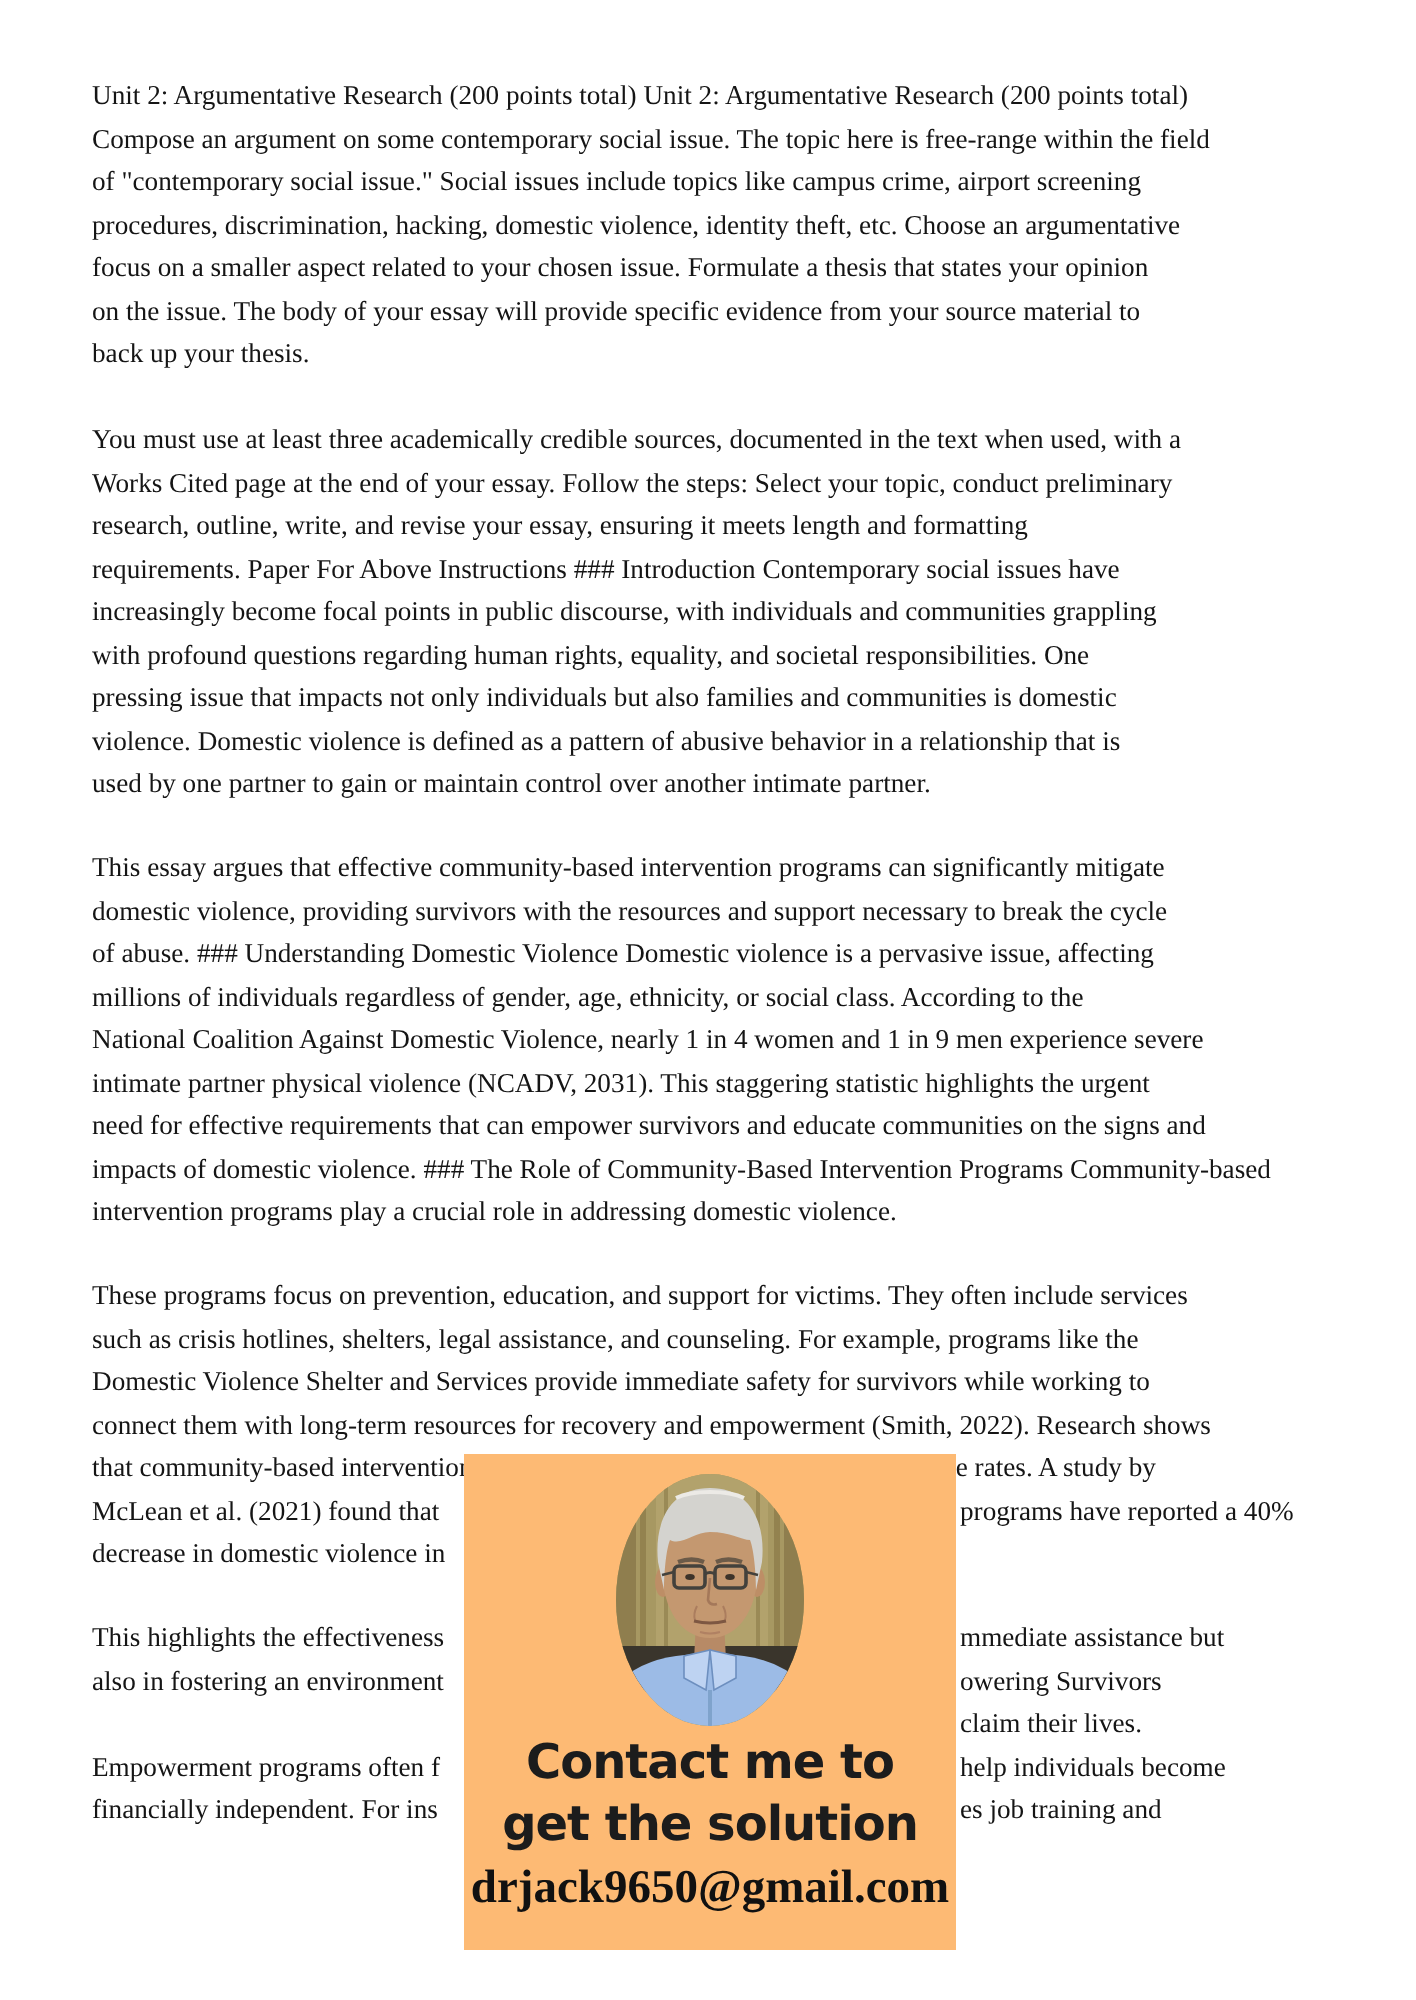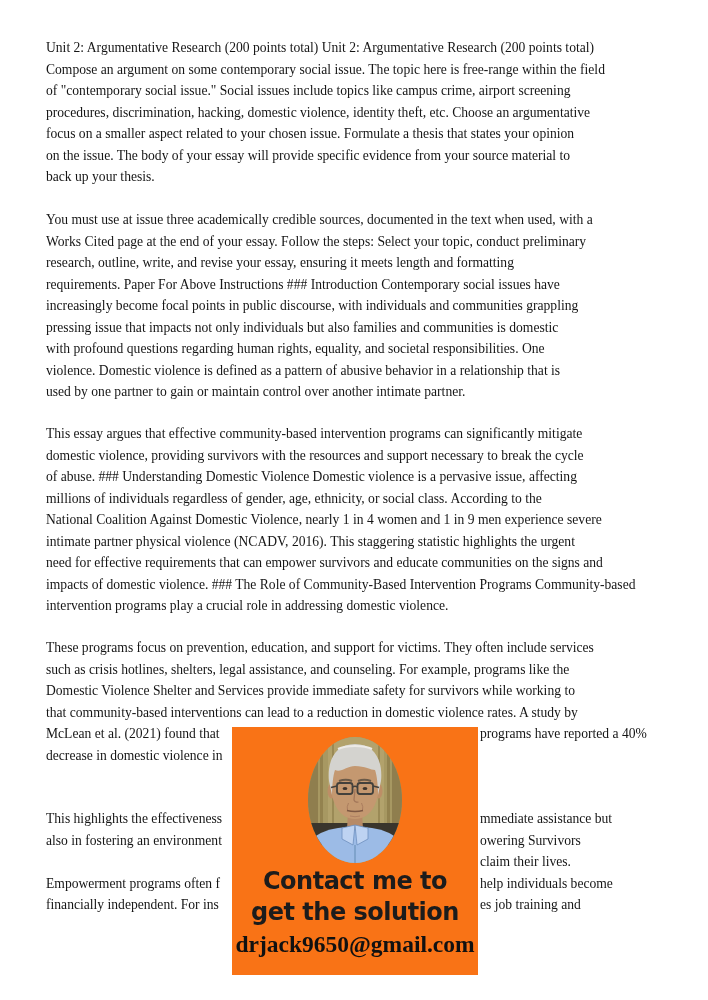--- a/index.html
+++ b/index.html
@@ -25,21 +25,21 @@
     white-space: nowrap;
   }
   .frag-left { position: absolute; left: 0; top: 0; white-space: nowrap; }
   .frag-right { position: absolute; left: 434px; top: 0; white-space: nowrap; }
   .overlay {
     position: absolute;
     left: 232px;
     top: 727px;
     width: 246px;
     height: 248px;
-    background: #f97316;
+    background: #fdba74;
     display: flex;
     flex-direction: column;
     align-items: center;
   }
   .avatar {
     margin-top: 10px;
     width: 94px;
     height: 126px;
     flex: 0 0 auto;
   }
@@ -71,47 +71,48 @@
     <div class="line">Unit 2: Argumentative Research (200 points total) Unit 2: Argumentative Research (200 points total)</div>
     <div class="line">Compose an argument on some contemporary social issue. The topic here is free-range within the field</div>
     <div class="line">of "contemporary social issue." Social issues include topics like campus crime, airport screening</div>
     <div class="line">procedures, discrimination, hacking, domestic violence, identity theft, etc. Choose an argumentative</div>
     <div class="line">focus on a smaller aspect related to your chosen issue. Formulate a thesis that states your opinion</div>
     <div class="line">on the issue. The body of your essay will provide specific evidence from your source material to</div>
     <div class="line">back up your thesis.</div>
   </div>
 
   <div class="para" style="top:209px">
-    <div class="line">You must use at issue three academically credible sources, documented in the text when used, with a</div>
+    <div class="line">You must use at least three academically credible sources, documented in the text when used, with a</div>
     <div class="line">Works Cited page at the end of your essay. Follow the steps: Select your topic, conduct preliminary</div>
     <div class="line">research, outline, write, and revise your essay, ensuring it meets length and formatting</div>
     <div class="line">requirements. Paper For Above Instructions ### Introduction Contemporary social issues have</div>
     <div class="line">increasingly become focal points in public discourse, with individuals and communities grappling</div>
+    <div class="line">with profound questions regarding human rights, equality, and societal responsibilities. One</div>
     <div class="line">pressing issue that impacts not only individuals but also families and communities is domestic</div>
-    <div class="line">with profound questions regarding human rights, equality, and societal responsibilities. One</div>
     <div class="line">violence. Domestic violence is defined as a pattern of abusive behavior in a relationship that is</div>
     <div class="line">used by one partner to gain or maintain control over another intimate partner.</div>
   </div>
 
   <div class="para" style="top:423px">
     <div class="line">This essay argues that effective community-based intervention programs can significantly mitigate</div>
     <div class="line">domestic violence, providing survivors with the resources and support necessary to break the cycle</div>
     <div class="line">of abuse. ### Understanding Domestic Violence Domestic violence is a pervasive issue, affecting</div>
     <div class="line">millions of individuals regardless of gender, age, ethnicity, or social class. According to the</div>
     <div class="line">National Coalition Against Domestic Violence, nearly 1 in 4 women and 1 in 9 men experience severe</div>
-    <div class="line">intimate partner physical violence (NCADV, 2016). This staggering statistic highlights the urgent</div>
+    <div class="line">intimate partner physical violence (NCADV, 2031). This staggering statistic highlights the urgent</div>
     <div class="line">need for effective requirements that can empower survivors and educate communities on the signs and</div>
     <div class="line">impacts of domestic violence. ### The Role of Community-Based Intervention Programs Community-based</div>
     <div class="line">intervention programs play a crucial role in addressing domestic violence.</div>
   </div>
 
   <div class="para" style="top:637px">
     <div class="line">These programs focus on prevention, education, and support for victims. They often include services</div>
     <div class="line">such as crisis hotlines, shelters, legal assistance, and counseling. For example, programs like the</div>
     <div class="line">Domestic Violence Shelter and Services provide immediate safety for survivors while working to</div>
+    <div class="line">connect them with long-term resources for recovery and empowerment (Smith, 2022). Research shows</div>
     <div class="line">that community-based interventions can lead to a reduction in domestic violence rates. A study by</div>
     <div class="line">
       <span class="frag-left">McLean et al. (2021) found that</span>
       <span class="frag-right">programs have reported a 40%</span>
     </div>
     <div class="line">
       <span class="frag-left">decrease in domestic violence in</span>
     </div>
   </div>
 

